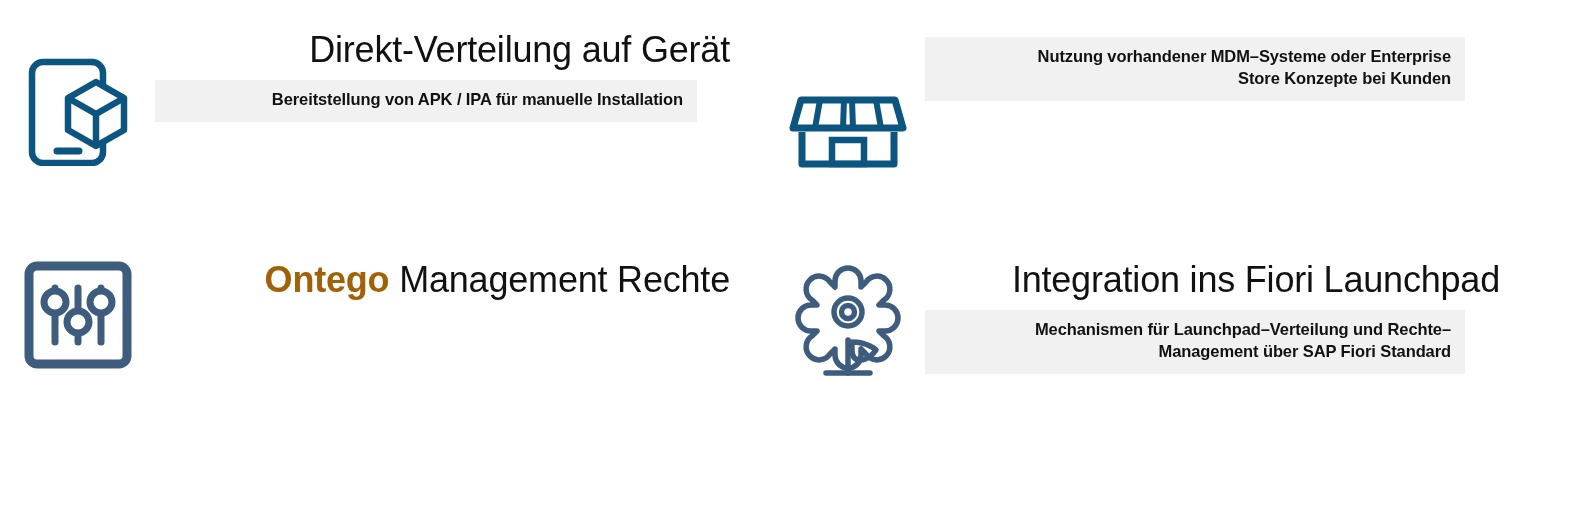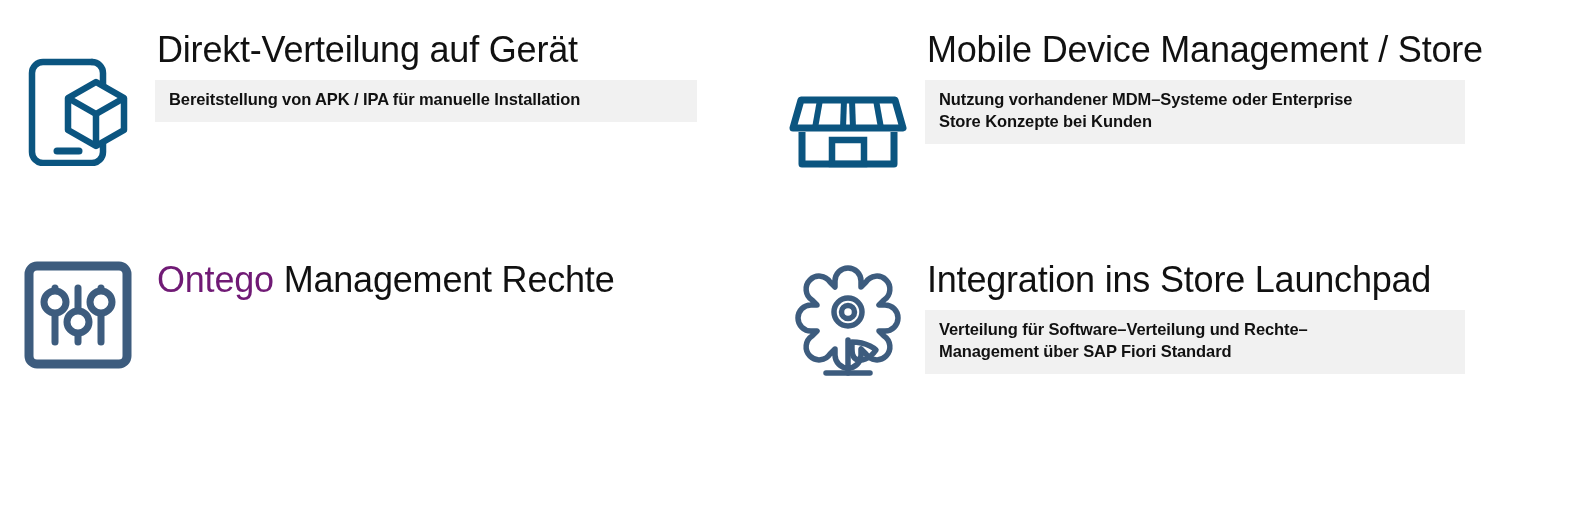--- a/index.html
+++ b/index.html
@@ -21,20 +21,21 @@
     top: 0;
     width: 1579px;
     height: 531px;
     display: grid;
     grid-template-columns: 740px 740px;
     grid-template-rows: 230px 230px;
     column-gap: 30px;
     row-gap: 0px;
     padding: 30px 0 0 0;
     box-sizing: border-box;
+    text-align: right;
   }
 
   .card {
     display: grid;
     grid-template-columns: 155px 1fr;
     align-content: start;
   }
 
   .icon-wrap {
     display: flex;
@@ -55,22 +56,22 @@
     font-weight: 400;
     color: #111111;
     letter-spacing: -0.2px;
     line-height: 1.12;
     white-space: nowrap;
     margin: 0 0 10px 0;
     padding-left: 2px;
   }
 
   .brand {
-    color: #701a75;
-    font-weight: 400;
+    color: #a16207;
+    font-weight: 700;
   }
 
   .band {
     background: #f1f1f1;
     padding: 9px 14px 11px 14px;
     box-sizing: border-box;
   }
   .band-text {
     font-size: 16.5px;
     font-weight: 700;
@@ -116,21 +117,20 @@
         <path d="M12 10 H106 L114 38 H4 Z" fill="none" stroke="#0b5580" stroke-width="7" stroke-linejoin="round"></path>
         <line x1="31" y1="10" x2="26" y2="38" stroke="#0b5580" stroke-width="6"></line>
         <line x1="55" y1="10" x2="54" y2="38" stroke="#0b5580" stroke-width="6"></line>
         <line x1="63" y1="10" x2="64" y2="38" stroke="#0b5580" stroke-width="6"></line>
         <line x1="87" y1="10" x2="92" y2="38" stroke="#0b5580" stroke-width="6"></line>
         <path d="M13 42 V74 H105 V42" fill="none" stroke="#0b5580" stroke-width="7" stroke-linejoin="round"></path>
         <rect x="43" y="50" width="32" height="24" fill="none" stroke="#0b5580" stroke-width="6.5"></rect>
       </svg>
     </div>
     <div class="content">
-      <div class="heading">Mobile Device Management / Store</div>
       <div class="band band-right">
         <div class="band-text">Nutzung vorhandener MDM–Systeme oder Enterprise
 Store Konzepte bei Kunden</div>
       </div>
     </div>
   </div>
 
   <div class="card">
     <div class="icon-wrap slider-wrap">
       <svg width="110" height="110" viewBox="0 0 110 110">
@@ -155,21 +155,21 @@
           <path d="M54 8 a13 13 0 0 1 13 13 v6 l5 -5 a13 13 0 1 1 18 18 l-5 5 h6 a13 13 0 1 1 0 26 h-6 l5 5 a13 13 0 1 1 -18 18 l-5 -5 v6 a13 13 0 1 1 -26 0 v-6 l-5 5 a13 13 0 1 1 -18 -18 l5 -5 h-6 a13 13 0 1 1 0 -26 h6 l-5 -5 a13 13 0 1 1 18 -18 l5 5 v-6 a13 13 0 0 1 13 -13 z"></path>
           <circle cx="54" cy="52" r="14"></circle>
           <circle cx="54" cy="52" r="6.5"></circle>
           <line x1="54" y1="80" x2="54" y2="113"></line>
           <path d="M58 82 c16 0 24 8 24 8 s-8 12 -18 10 c-7 -1.5 -6 -10 -6 -18 z"></path>
           <line x1="32" y1="113" x2="76" y2="113"></line>
         </g>
       </svg>
     </div>
     <div class="content">
-      <div class="heading">Integration ins Store Launchpad</div>
+      <div class="heading">Integration ins Fiori Launchpad</div>
       <div class="band band-right">
-        <div class="band-text">Verteilung für Software–Verteilung und Rechte–
+        <div class="band-text">Mechanismen für Launchpad–Verteilung und Rechte–
 Management über SAP Fiori Standard</div>
       </div>
     </div>
   </div>
 
 </div>
 
 </body></html>

